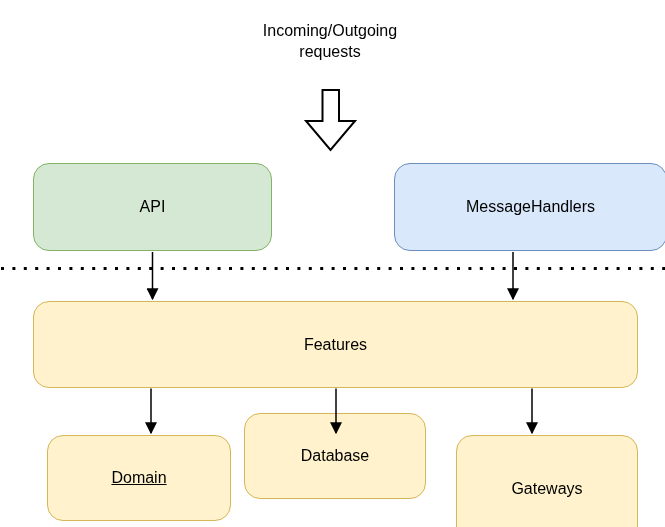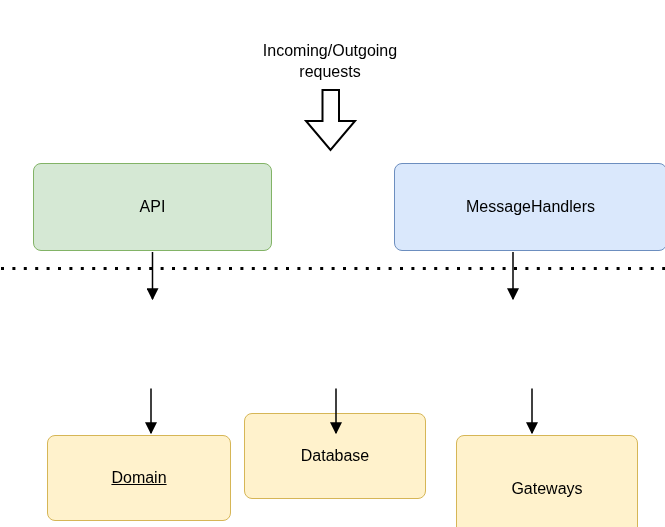--- a/index.html
+++ b/index.html
@@ -17,28 +17,27 @@
   }
   .diagram-title {
     position: absolute;
     left: 230px;
     top: 20px;
     width: 200px;
     text-align: center;
     font-size: 16px;
     line-height: 21px;
     color: #000000;
-    margin-top: 20px;
   }
   .node {
     position: absolute;
     display: flex;
     align-items: center;
     justify-content: center;
-    border-radius: 8px;
+    border-radius: 16px;
     border: 1.5px solid #000;
     box-sizing: border-box;
     font-size: 16px;
     color: #000000;
     text-align: center;
   }
   .node-api            { left: 33px;  top: 163px; width: 239px; height: 88px; }
   .node-messagehandlers{ left: 394px; top: 163px; width: 273px; height: 88px; }
   .node-features       { left: 33px;  top: 301px; width: 605px; height: 87px; }
   .node-domain         { left: 47px;  top: 435px; width: 184px; height: 86px; text-decoration: underline; }
@@ -60,20 +59,23 @@
   <div class="diagram-title">Incoming/Outgoing requests</div>
 
   <div class="node node-api" style="background: rgb(213, 232, 212); border-color: rgb(130, 179, 102);">
     <span>API</span>
   </div>
 
   <div class="node node-messagehandlers" style="background: rgb(218, 232, 252); border-color: rgb(108, 142, 191);">
     <span>MessageHandlers</span>
   </div>
 
+  <div class="node node-features" style="background: rgb(255, 242, 204); border-color: rgb(214, 182, 86);">
+    <span>Features</span>
+  </div>
 
   <div class="node node-domain" style="background: rgb(255, 242, 204); border-color: rgb(214, 182, 86);">
     <span>Domain</span>
   </div>
 
   <div class="node node-database" style="background: rgb(255, 242, 204); border-color: rgb(214, 182, 86);">
     <span>Database</span>
   </div>
 
   <div class="node node-gateways" style="background: rgb(255, 242, 204); border-color: rgb(214, 182, 86);">

